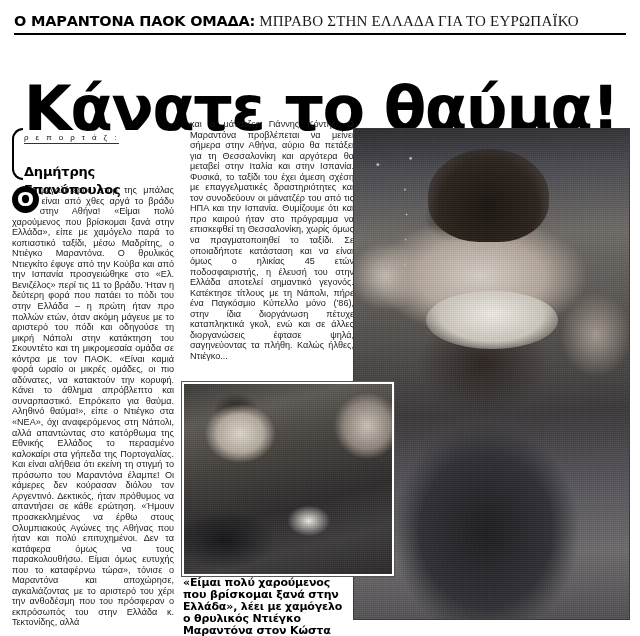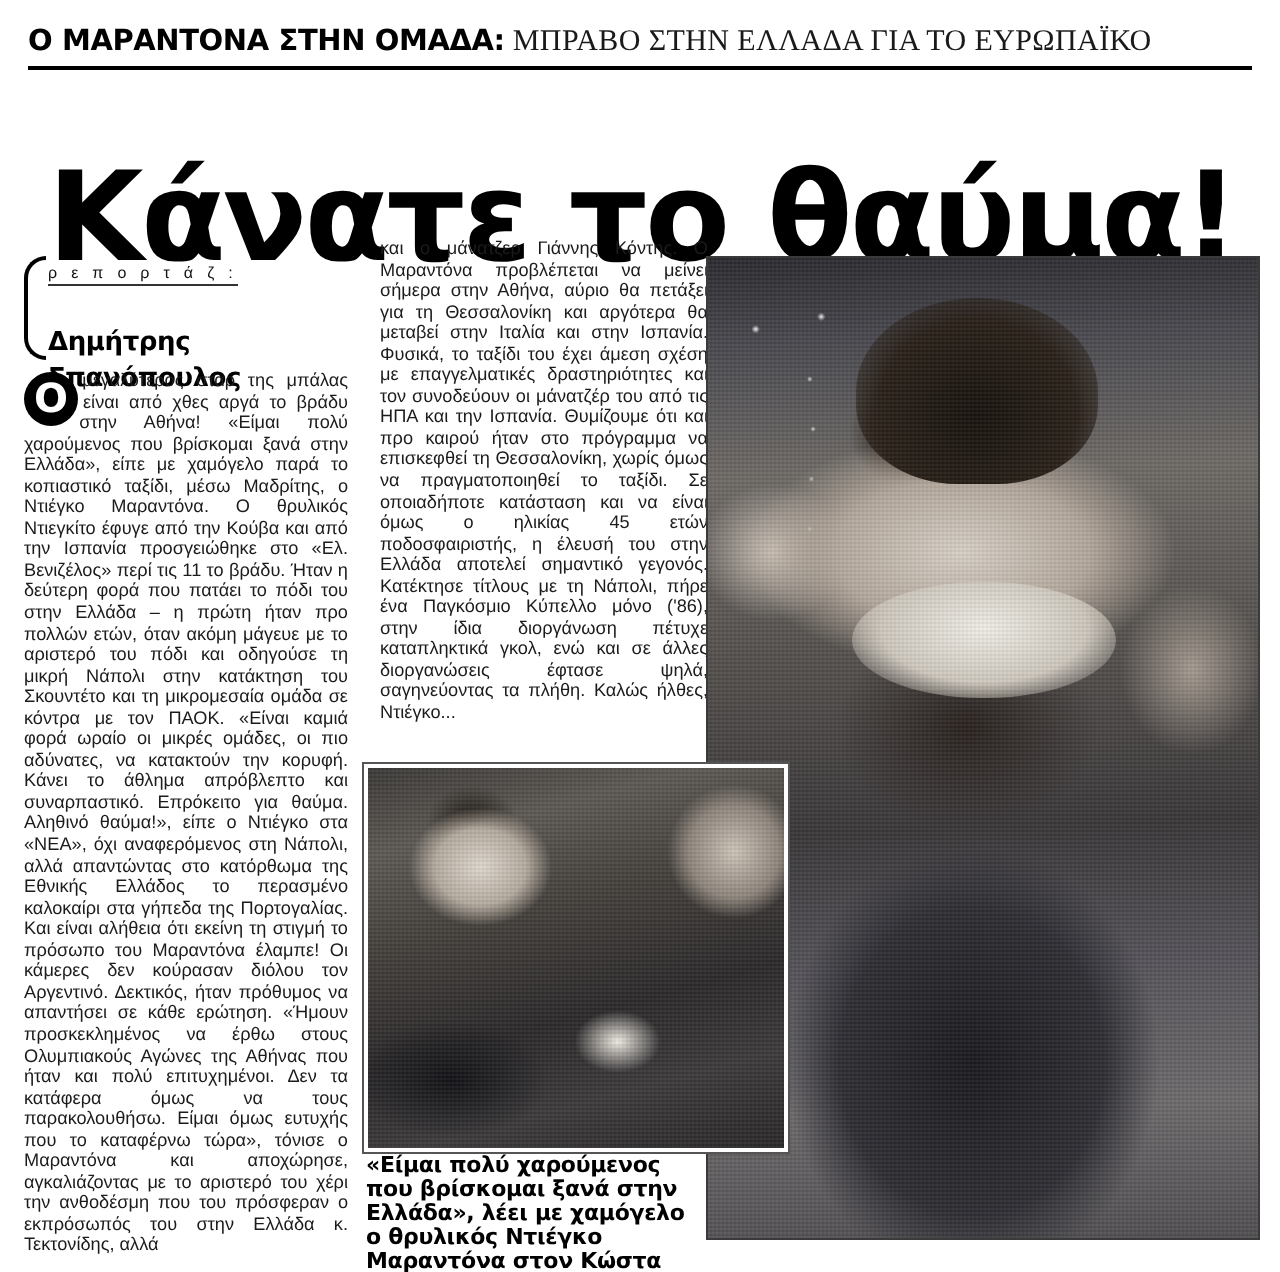--- a/index.html
+++ b/index.html
@@ -253,21 +253,21 @@
     font-size: 11px;
     line-height: 12.1px;
     color: #000;
     letter-spacing: -0.15px;
   }
 </style>
 </head>
 <body>
 
 <div id="kicker">
-  <span class="k-bold">Ο ΜΑΡΑΝΤΟΝΑ ΣΤΗΝ ΟΜΑΔΑ:</span><span class="k-light">ΜΠΡΑΒΟ ΣΤΗΝ ΕΛΛΑΔΑ ΓΙΑ ΤΟ ΕΥΡΩΠΑΪΚΟ</span>
+  <span class="k-bold">Ο ΜΑΡΑΝΤΟΝΑ ΠΑΟΚ ΟΜΑΔΑ:</span><span class="k-light">ΜΠΡΑΒΟ ΣΤΗΝ ΕΛΛΑΔΑ ΓΙΑ ΤΟ ΕΥΡΩΠΑΪΚΟ</span>
 </div>
 <div id="kicker-rule"></div>
 
 <h1 id="headline">Κάνατε το θαύμα!</h1>
 
 <div id="byline">
   <div class="bracket"></div>
   <div class="b-row row1">
     <span class="b-label">ρ ε π ο ρ τ ά ζ :</span>
   </div>

